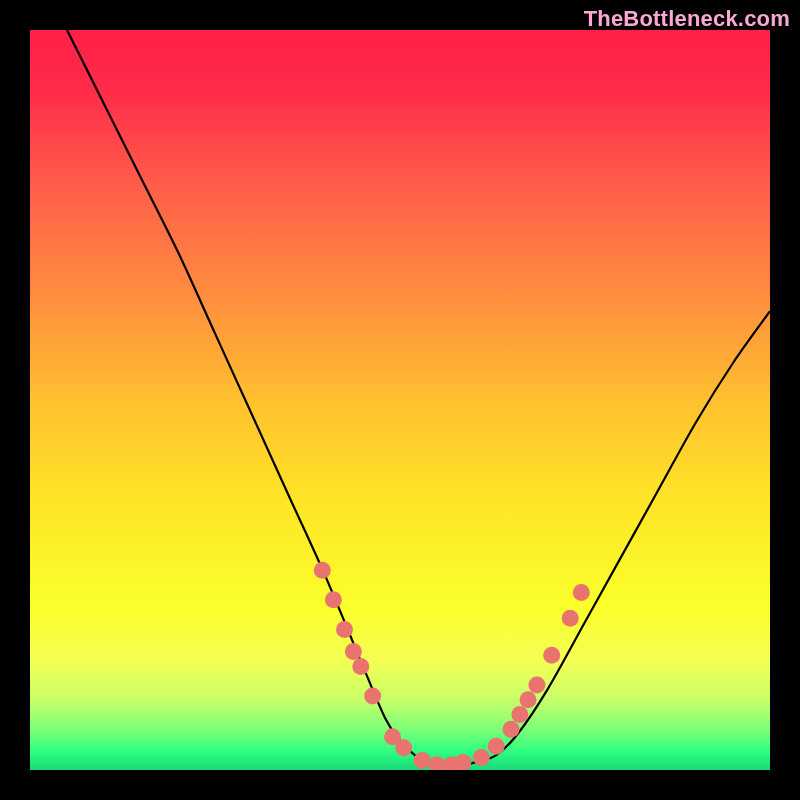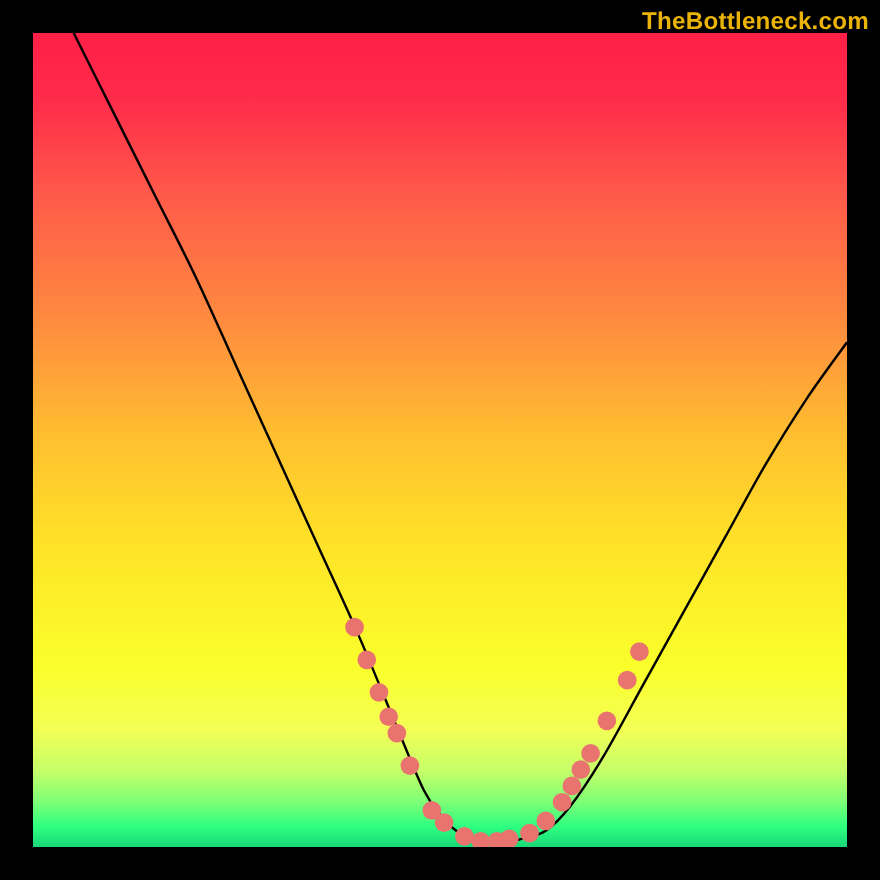--- a/index.html
+++ b/index.html
@@ -18,21 +18,21 @@
     height: 740px;
     overflow: hidden;
   }
   .watermark {
     position: absolute;
     top: 6px;
     right: 10px;
     font-family: Arial, Helvetica, sans-serif;
     font-size: 22px;
     font-weight: 600;
-    color: #eab308;
+    color: #f9a8d4;
     letter-spacing: 0.2px;
   }
   svg { display: block; }
 </style>
 </head>
 <body>
 
 <div class="frame">
   <div class="plot-area">
     <svg id="chart-svg" width="740" height="740" viewBox="0 0 740 740">

